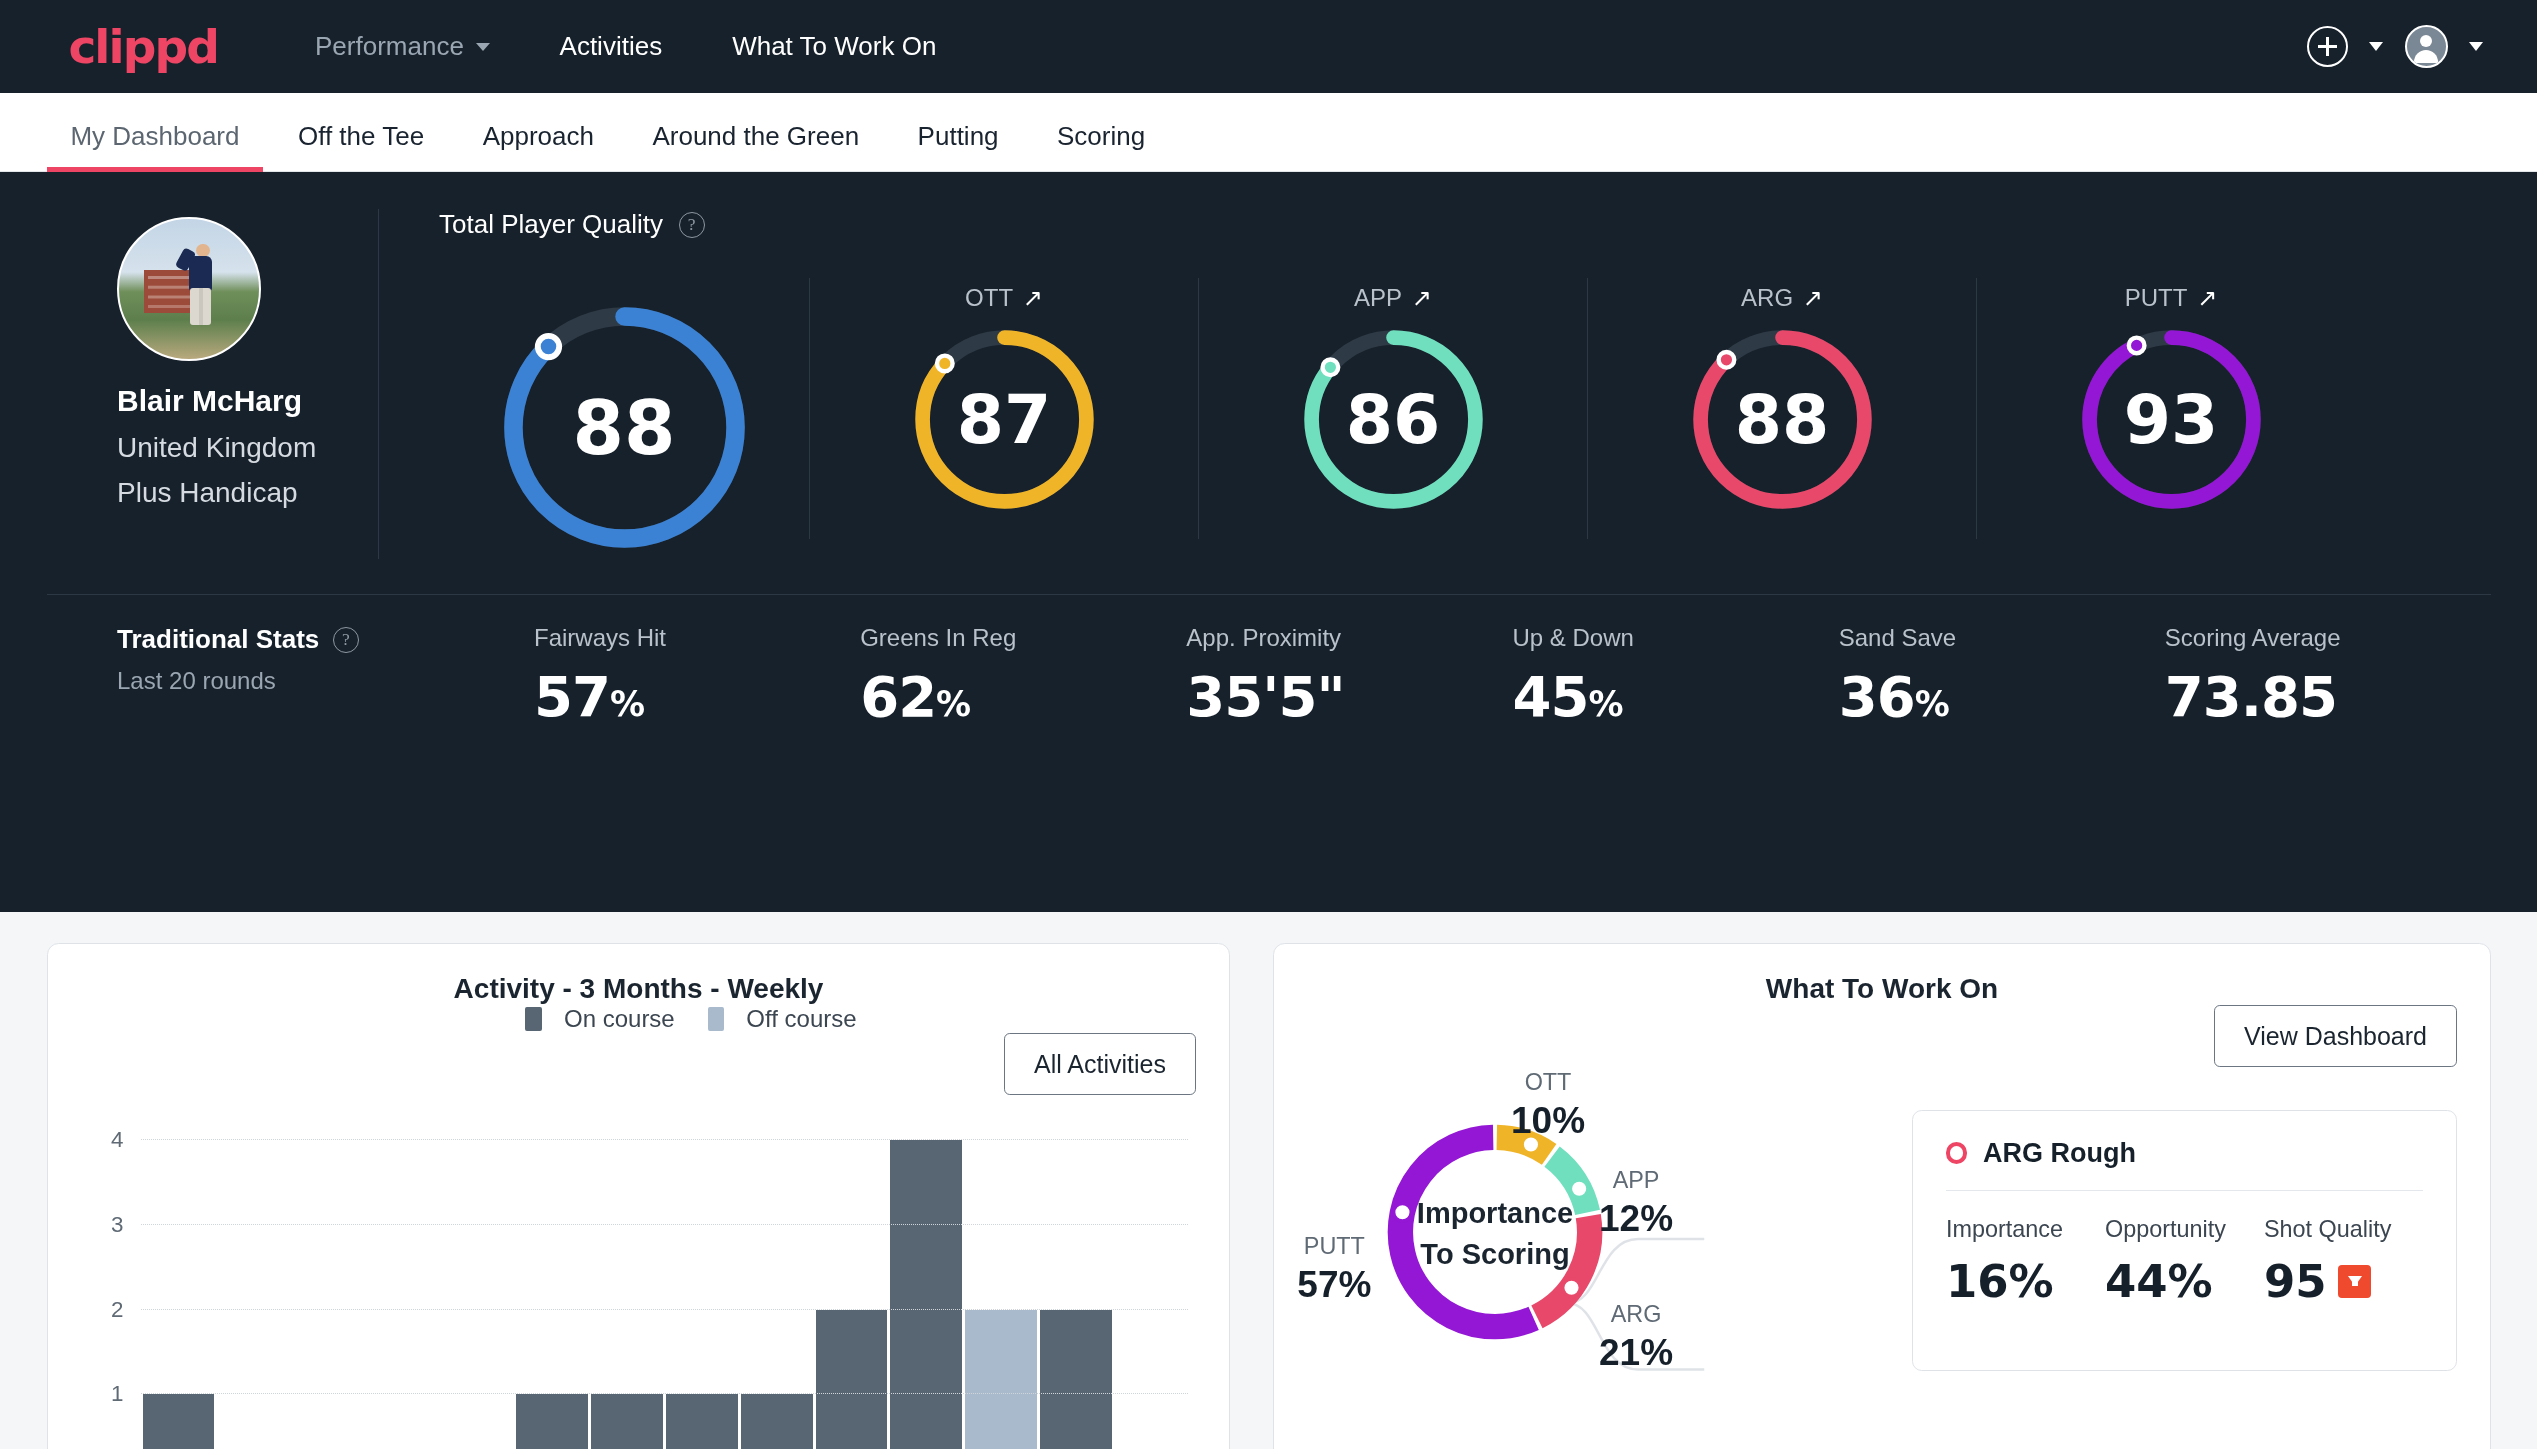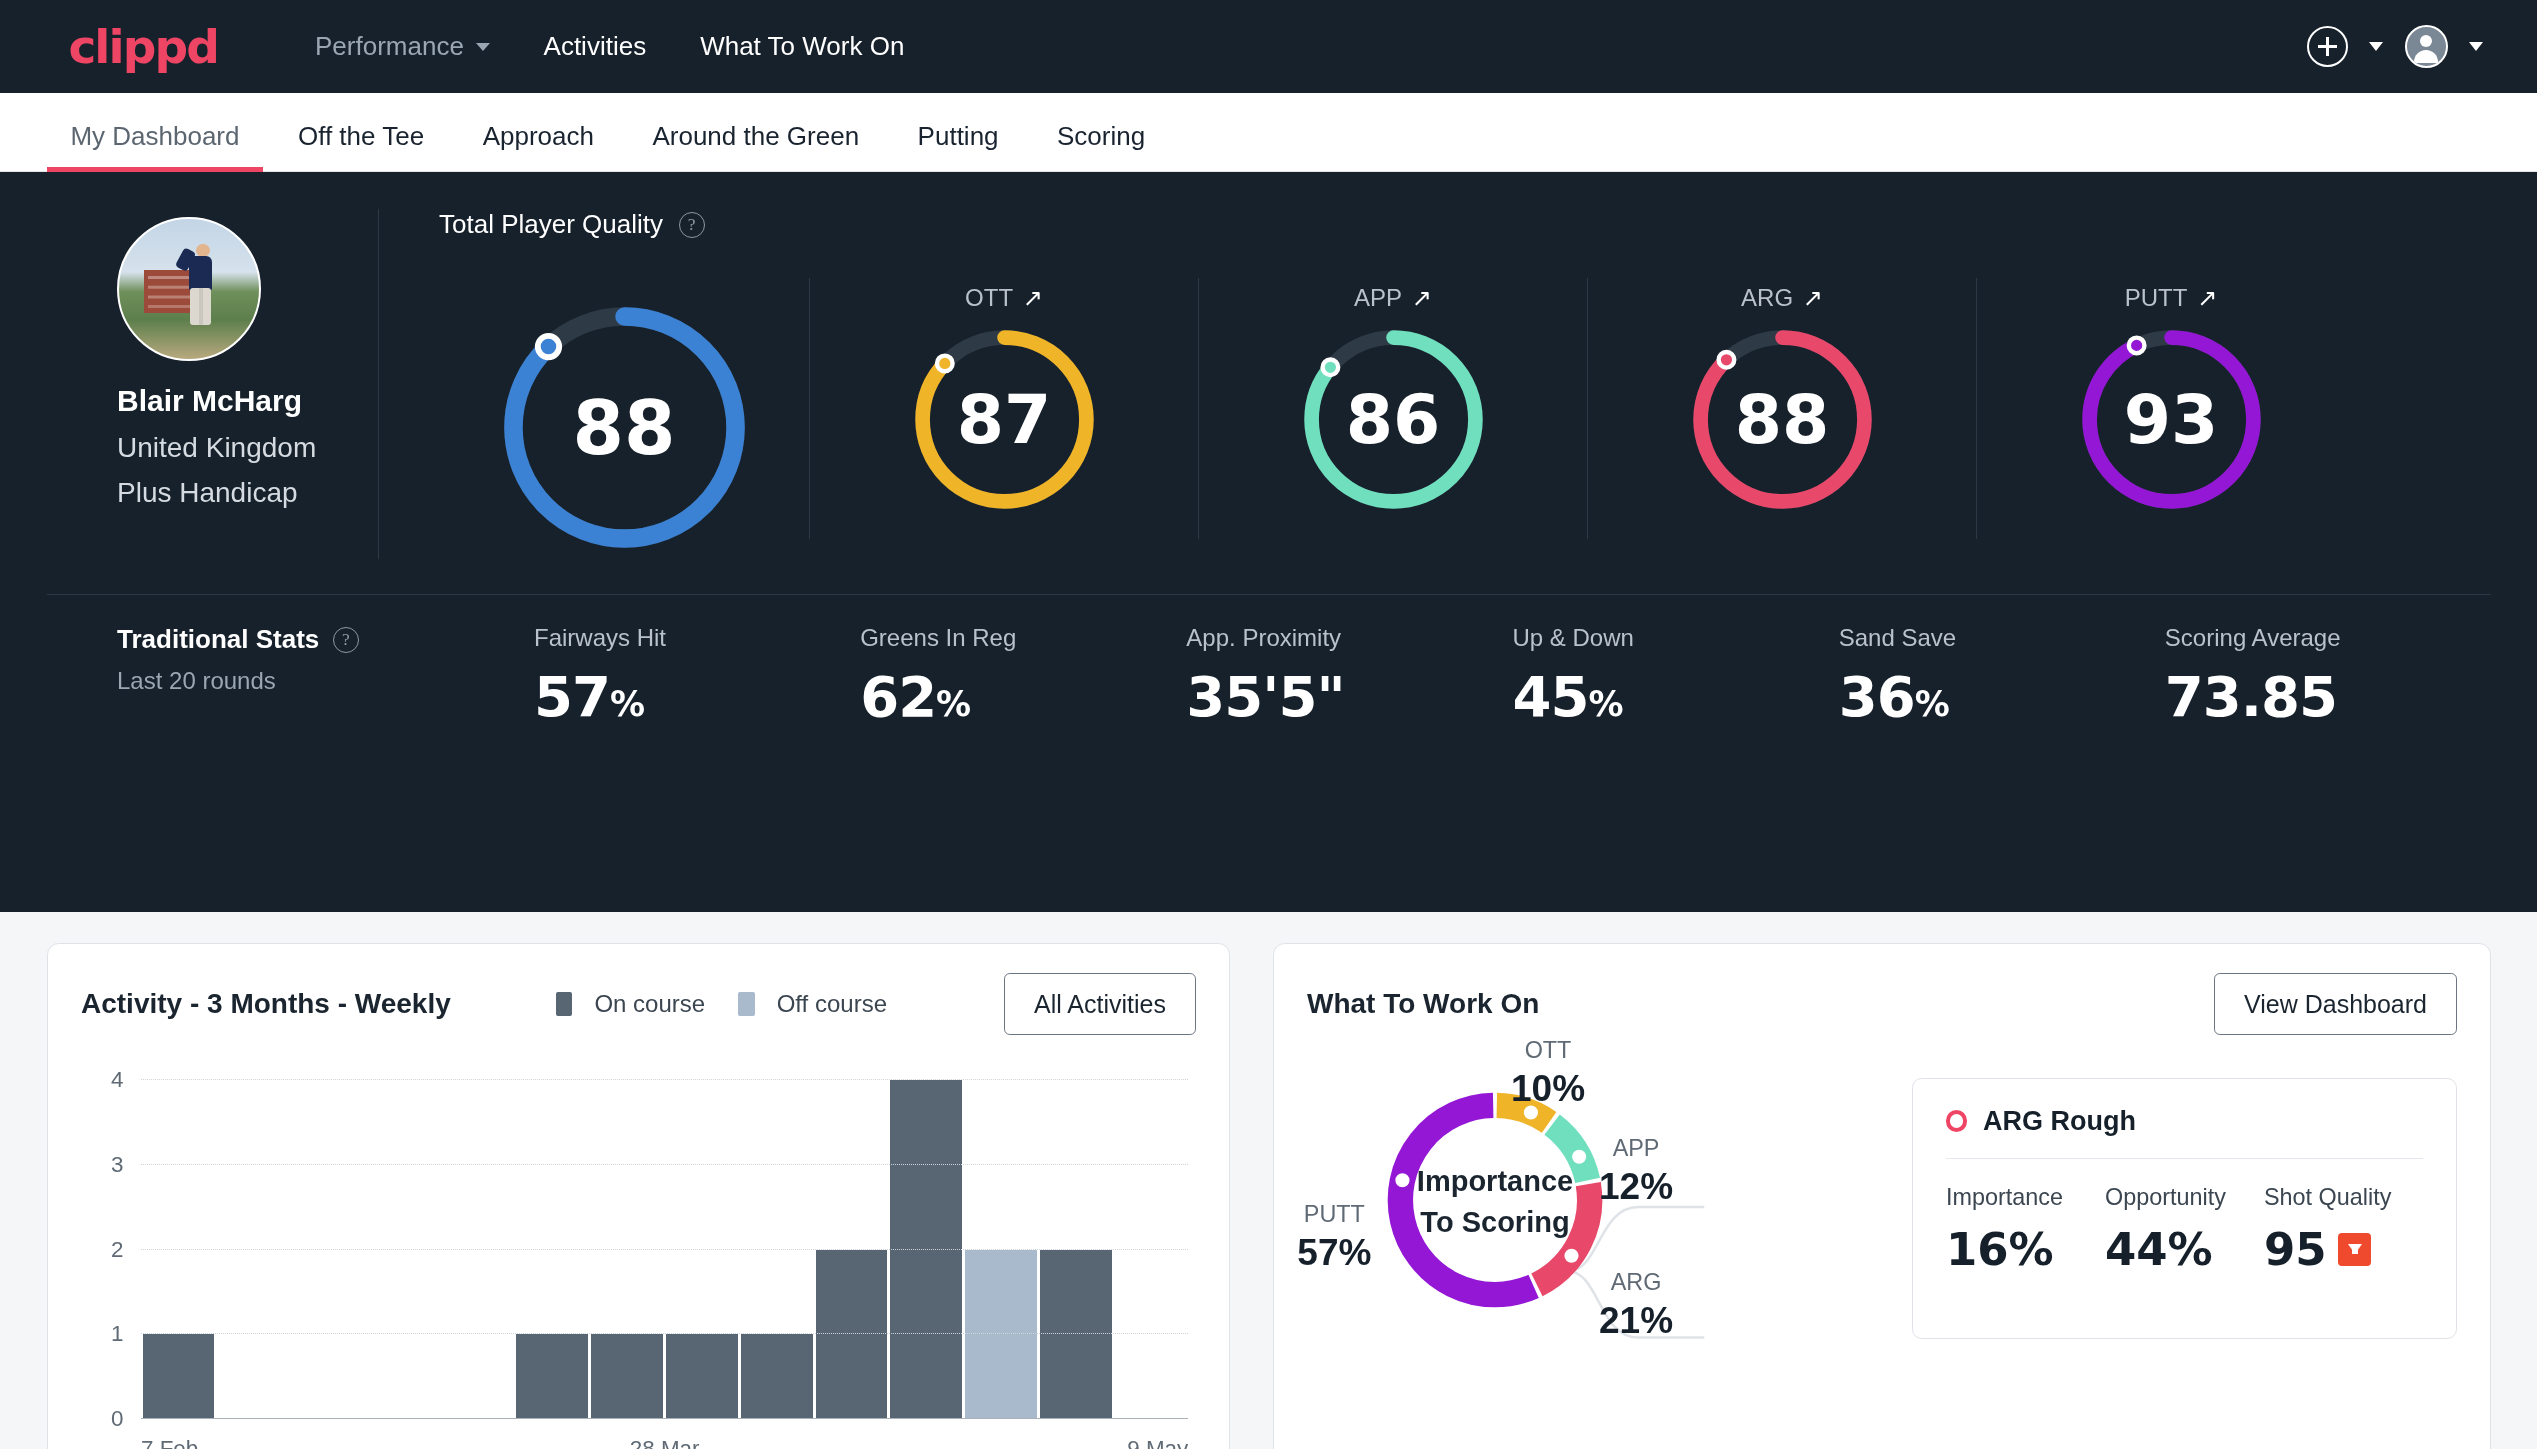--- a/index.html
+++ b/index.html
@@ -22,21 +22,21 @@
   }
   .brand {
     font-size: 47px;
     font-weight: bold;
     color: #ef4565;
     letter-spacing: -1.9px;
     margin-left: 21.4px;
     margin-right: 70px;
     font-family: "DejaVu Sans", sans-serif;
   }
-  .navlinks { display: flex; align-items: flex-start; gap: 0; }
+  .navlinks { display: flex; align-items: flex-start; gap: 16px; }
   .navlink {
     color: #ffffff;
     font-size: 26px;
     padding: 0 27px;
     cursor: pointer;
     white-space: nowrap;
     display: flex;
     align-items: center;
     gap: 11.7px;
   }
@@ -248,21 +248,21 @@
   .card {
     background: #ffffff;
     border: 1.5px solid #dfe3e8;
     border-radius: 11.7px;
     padding: 29px 33px;
     position: relative;
   }
   .card.activity { width: 1183px; }
   .card.work { flex: 1; }
 
-  .card-head { display: flex; align-items: center; }
+  .card-head { display: flex; align-items: center; flex-direction: column; }
   .card-title { font-size: 28px; color: #1b2530; font-weight: bold; }
   .legend { display: flex; align-items: center; gap: 33px; margin-left: 105px; }
   .legend-item { display: flex; align-items: center; gap: 22px; font-size: 24px; color: #3c4651; }
   .swatch { width: 16.6px; height: 23.4px; border-radius: 1.9px; }
   .btn {
     margin-left: auto;
     border: 1.5px solid #6b7682;
     border-radius: 5.8px;
     padding: 15.6px 29px;
     font-size: 25px;

